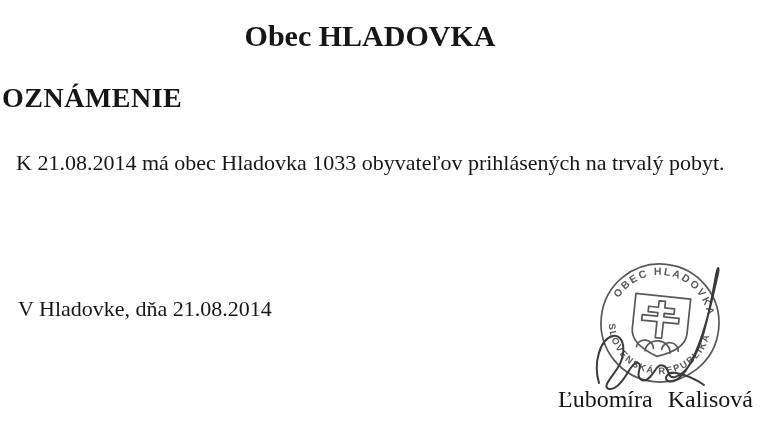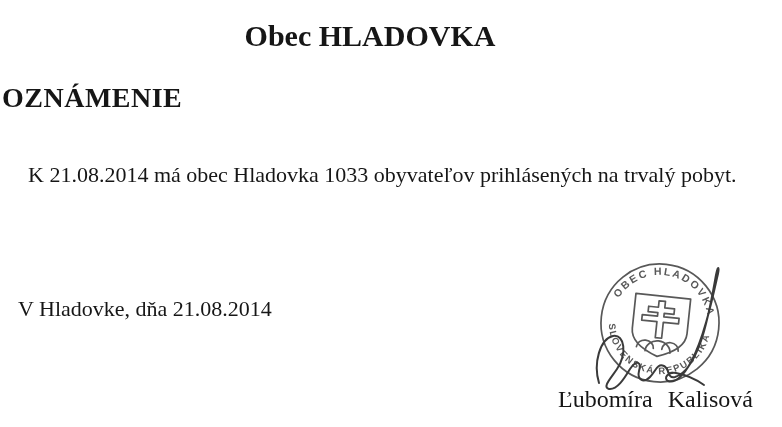--- a/index.html
+++ b/index.html
@@ -18,21 +18,21 @@
     margin:0;
   }
   .doc-subtitle {
     position:absolute; left:0; top:80px; width:714px;
     font-size:28px; font-weight:bold; letter-spacing:0.5px;
     margin:2px;
   }
   .body-line {
     position:absolute; left:12px; top:146px;
     font-size:22px; white-space:nowrap;
-    margin:16px;
+    margin:4px;
   }
   .date-line {
     position:absolute; left:18px; top:296px;
     font-size:22px; white-space:nowrap;
     margin:0;
   }
   .signatory-name {
     position:absolute; left:558px; top:386px;
     font-size:24px; word-spacing:9px; white-space:nowrap;
     margin:0;

